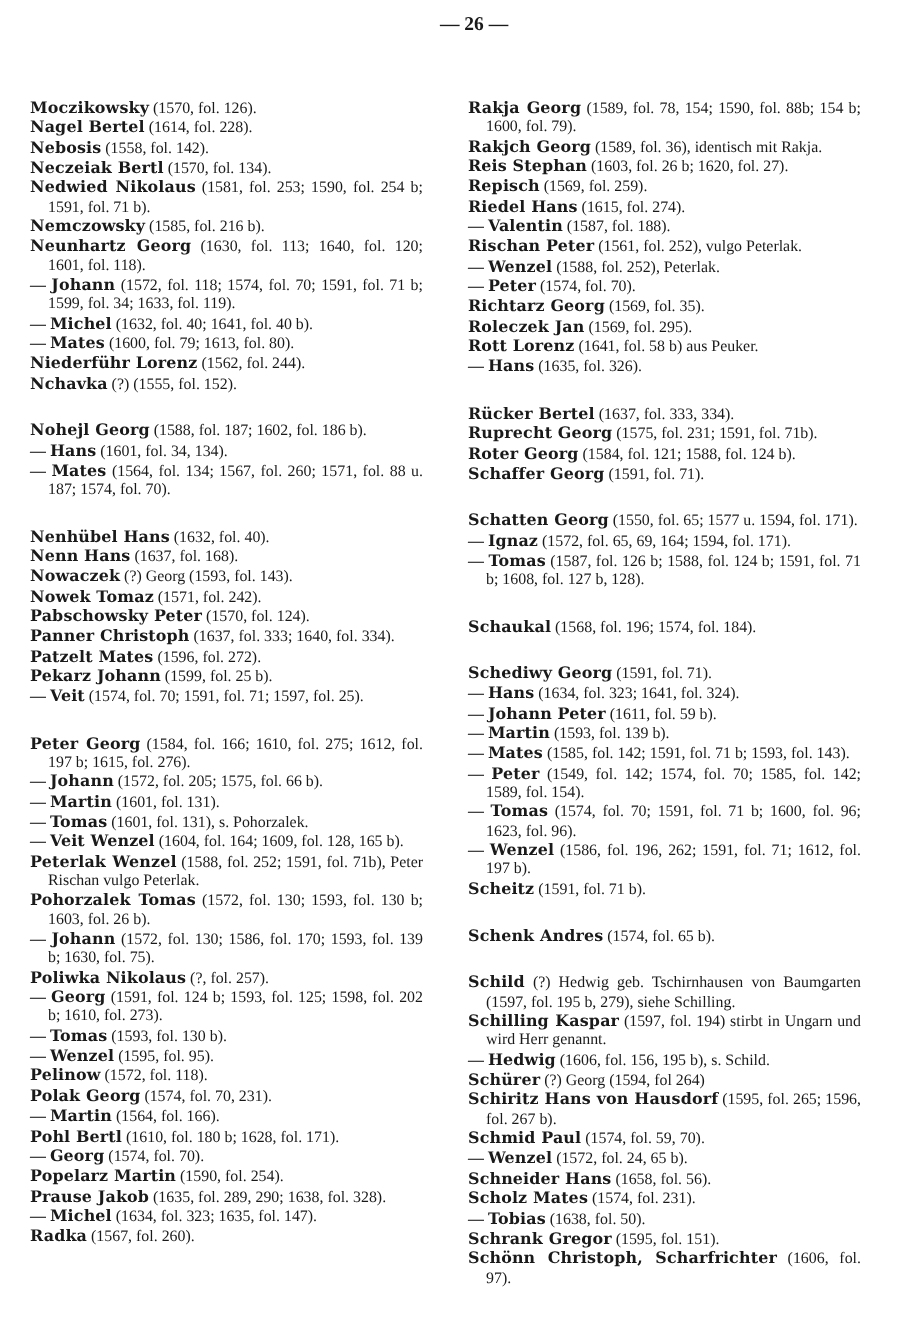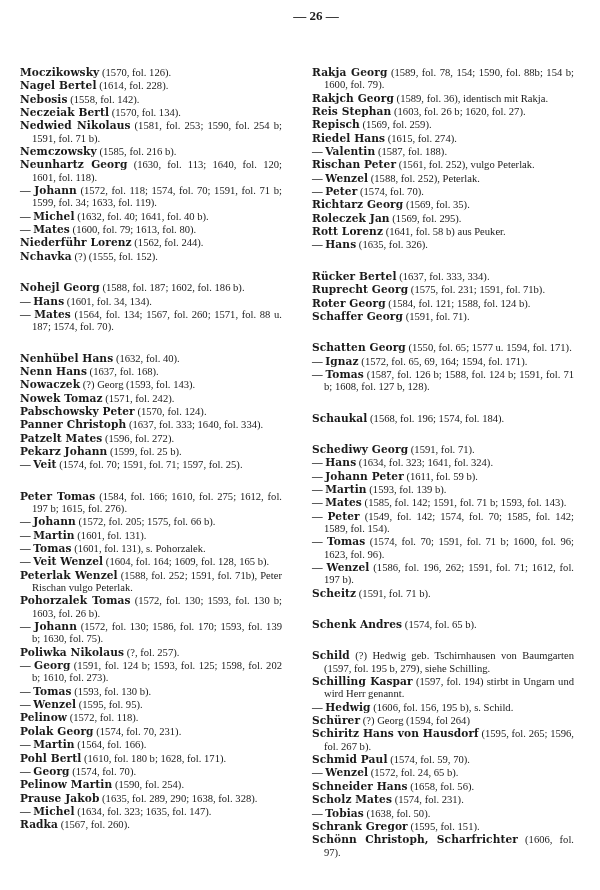--- a/index.html
+++ b/index.html
@@ -39,38 +39,38 @@
     <p class="entry"><span class="dash">— </span><span class="name">Mates</span><span class="ref"> (1564, fol. 134; 1567, fol. 260; 1571, fol. 88 u. 187; 1574, fol. 70).</span></p>
     <p class="entry gap"><span class="name">Nenhübel Hans</span><span class="ref"> (1632, fol. 40).</span></p>
     <p class="entry"><span class="name">Nenn Hans</span><span class="ref"> (1637, fol. 168).</span></p>
     <p class="entry"><span class="name">Nowaczek</span><span class="ref"> (?) Georg (1593, fol. 143).</span></p>
     <p class="entry"><span class="name">Nowek Tomaz</span><span class="ref"> (1571, fol. 242).</span></p>
     <p class="entry"><span class="name">Pabschowsky Peter</span><span class="ref"> (1570, fol. 124).</span></p>
     <p class="entry"><span class="name">Panner Christoph</span><span class="ref"> (1637, fol. 333; 1640, fol. 334).</span></p>
     <p class="entry"><span class="name">Patzelt Mates</span><span class="ref"> (1596, fol. 272).</span></p>
     <p class="entry"><span class="name">Pekarz Johann</span><span class="ref"> (1599, fol. 25 b).</span></p>
     <p class="entry"><span class="dash">— </span><span class="name">Veit</span><span class="ref"> (1574, fol. 70; 1591, fol. 71; 1597, fol. 25).</span></p>
-    <p class="entry gap"><span class="name">Peter Tomas</span><span class="ref"> (1584, fol. 166; 1610, fol. 275; 1612, fol. 197 b; 1615, fol. 276).</span></p>
+    <p class="entry gap"><span class="name">Peter Georg</span><span class="ref"> (1584, fol. 166; 1610, fol. 275; 1612, fol. 197 b; 1615, fol. 276).</span></p>
     <p class="entry"><span class="dash">— </span><span class="name">Johann</span><span class="ref"> (1572, fol. 205; 1575, fol. 66 b).</span></p>
     <p class="entry"><span class="dash">— </span><span class="name">Martin</span><span class="ref"> (1601, fol. 131).</span></p>
     <p class="entry"><span class="dash">— </span><span class="name">Tomas</span><span class="ref"> (1601, fol. 131), s. Pohorzalek.</span></p>
     <p class="entry"><span class="dash">— </span><span class="name">Veit Wenzel</span><span class="ref"> (1604, fol. 164; 1609, fol. 128, 165 b).</span></p>
     <p class="entry"><span class="name">Peterlak Wenzel</span><span class="ref"> (1588, fol. 252; 1591, fol. 71b), Peter Rischan vulgo Peterlak.</span></p>
     <p class="entry"><span class="name">Pohorzalek Tomas</span><span class="ref"> (1572, fol. 130; 1593, fol. 130 b; 1603, fol. 26 b).</span></p>
     <p class="entry"><span class="dash">— </span><span class="name">Johann</span><span class="ref"> (1572, fol. 130; 1586, fol. 170; 1593, fol. 139 b; 1630, fol. 75).</span></p>
     <p class="entry"><span class="name">Poliwka Nikolaus</span><span class="ref"> (?, fol. 257).</span></p>
     <p class="entry"><span class="dash">— </span><span class="name">Georg</span><span class="ref"> (1591, fol. 124 b; 1593, fol. 125; 1598, fol. 202 b; 1610, fol. 273).</span></p>
     <p class="entry"><span class="dash">— </span><span class="name">Tomas</span><span class="ref"> (1593, fol. 130 b).</span></p>
     <p class="entry"><span class="dash">— </span><span class="name">Wenzel</span><span class="ref"> (1595, fol. 95).</span></p>
     <p class="entry"><span class="name">Pelinow</span><span class="ref"> (1572, fol. 118).</span></p>
     <p class="entry"><span class="name">Polak Georg</span><span class="ref"> (1574, fol. 70, 231).</span></p>
     <p class="entry"><span class="dash">— </span><span class="name">Martin</span><span class="ref"> (1564, fol. 166).</span></p>
     <p class="entry"><span class="name">Pohl Bertl</span><span class="ref"> (1610, fol. 180 b; 1628, fol. 171).</span></p>
     <p class="entry"><span class="dash">— </span><span class="name">Georg</span><span class="ref"> (1574, fol. 70).</span></p>
-    <p class="entry"><span class="name">Pelinow Martin</span><span class="ref"> (1590, fol. 254).</span></p>
+    <p class="entry"><span class="name">Popelarz Martin</span><span class="ref"> (1590, fol. 254).</span></p>
     <p class="entry"><span class="name">Prause Jakob</span><span class="ref"> (1635, fol. 289, 290; 1638, fol. 328).</span></p>
     <p class="entry"><span class="dash">— </span><span class="name">Michel</span><span class="ref"> (1634, fol. 323; 1635, fol. 147).</span></p>
     <p class="entry"><span class="name">Radka</span><span class="ref"> (1567, fol. 260).</span></p>
   </div>
 <div class="col right" id="col-right">
     <p class="entry"><span class="name">Rakja Georg</span><span class="ref"> (1589, fol. 78, 154; 1590, fol. 88b; 154 b; 1600, fol. 79).</span></p>
     <p class="entry"><span class="name">Rakjch Georg</span><span class="ref"> (1589, fol. 36), identisch mit Rakja.</span></p>
     <p class="entry"><span class="name">Reis Stephan</span><span class="ref"> (1603, fol. 26 b; 1620, fol. 27).</span></p>
     <p class="entry"><span class="name">Repisch</span><span class="ref"> (1569, fol. 259).</span></p>
     <p class="entry"><span class="name">Riedel Hans</span><span class="ref"> (1615, fol. 274).</span></p>

